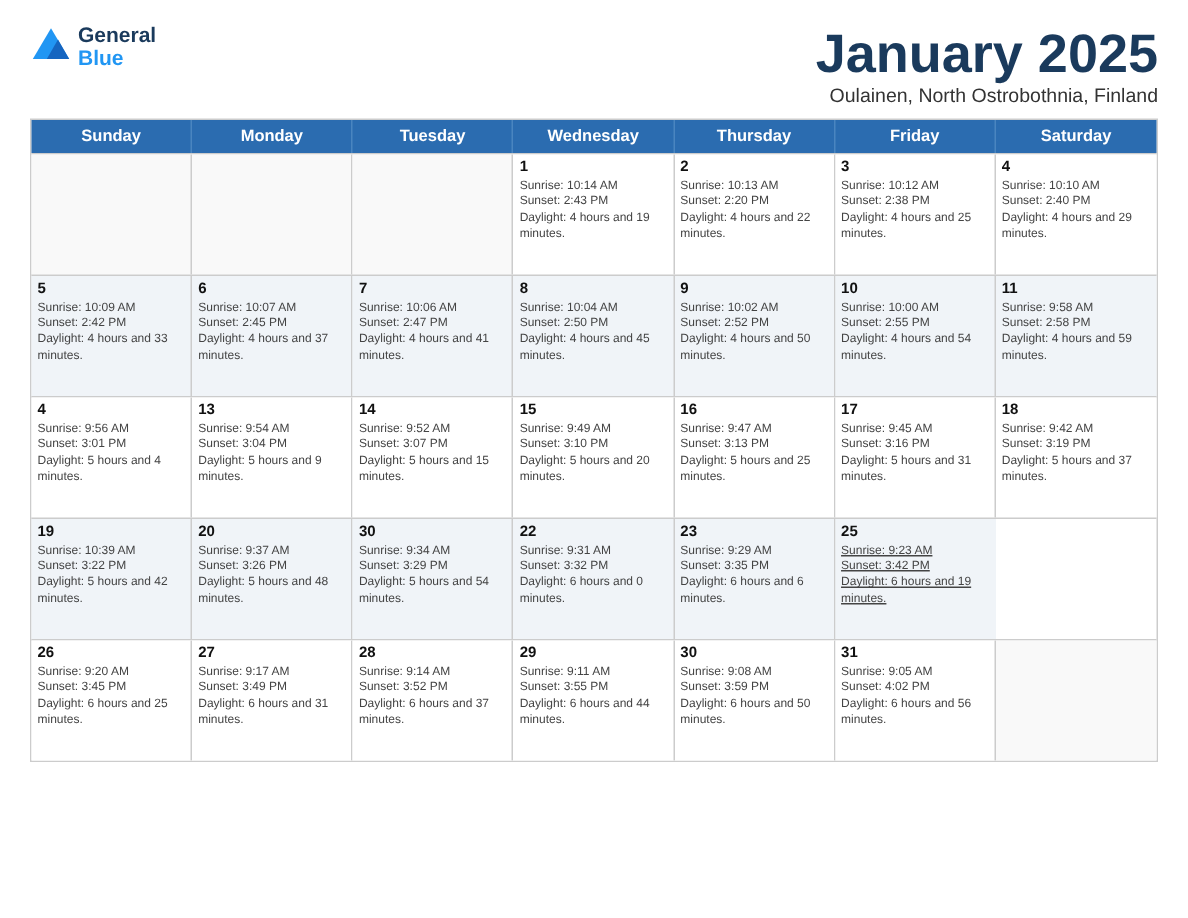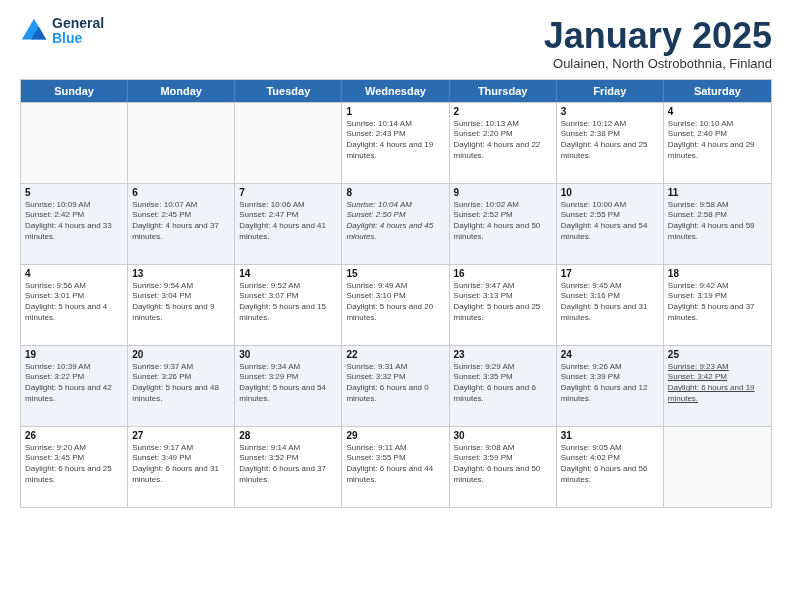--- a/index.html
+++ b/index.html
@@ -182,21 +182,21 @@
 Daylight: 4 hours and 37 minutes.</div>
           </div>
           <div class="cal-cell alt">
             <div class="day-num">7</div>
             <div class="cell-text" style="white-space: pre-line;">Sunrise: 10:06 AM
 Sunset: 2:47 PM
 Daylight: 4 hours and 41 minutes.</div>
           </div>
           <div class="cal-cell alt">
             <div class="day-num">8</div>
-            <div class="cell-text" style="white-space: pre-line; font-style: italic;">Sunrise: 10:04 AM
+            <div class="cell-text" style="white-space: pre-line;">Sunrise: 10:04 AM
 Sunset: 2:50 PM
 Daylight: 4 hours and 45 minutes.</div>
           </div>
           <div class="cal-cell alt">
             <div class="day-num">9</div>
             <div class="cell-text" style="white-space: pre-line;">Sunrise: 10:02 AM
 Sunset: 2:52 PM
 Daylight: 4 hours and 50 minutes.</div>
           </div>
           <div class="cal-cell alt">
@@ -279,26 +279,20 @@
             <div class="day-num">22</div>
             <div class="cell-text" style="white-space: pre-line;">Sunrise: 9:31 AM
 Sunset: 3:32 PM
 Daylight: 6 hours and 0 minutes.</div>
           </div>
           <div class="cal-cell alt">
             <div class="day-num">23</div>
             <div class="cell-text" style="white-space: pre-line;">Sunrise: 9:29 AM
 Sunset: 3:35 PM
 Daylight: 6 hours and 6 minutes.</div>
-          </div>
-          <div class="cal-cell alt">
-            <div class="day-num">24</div>
-            <div class="cell-text" style="white-space: pre-line;">Sunrise: 9:26 AM
-Sunset: 3:39 PM
-Daylight: 6 hours and 12 minutes.</div>
           </div>
           <div class="cal-cell alt">
             <div class="day-num">25</div>
             <div class="cell-text" style="white-space: pre-line; text-decoration: underline;">Sunrise: 9:23 AM
 Sunset: 3:42 PM
 Daylight: 6 hours and 19 minutes.</div>
           </div>
         </div>
         <div class="cal-row">
           <div class="cal-cell">

